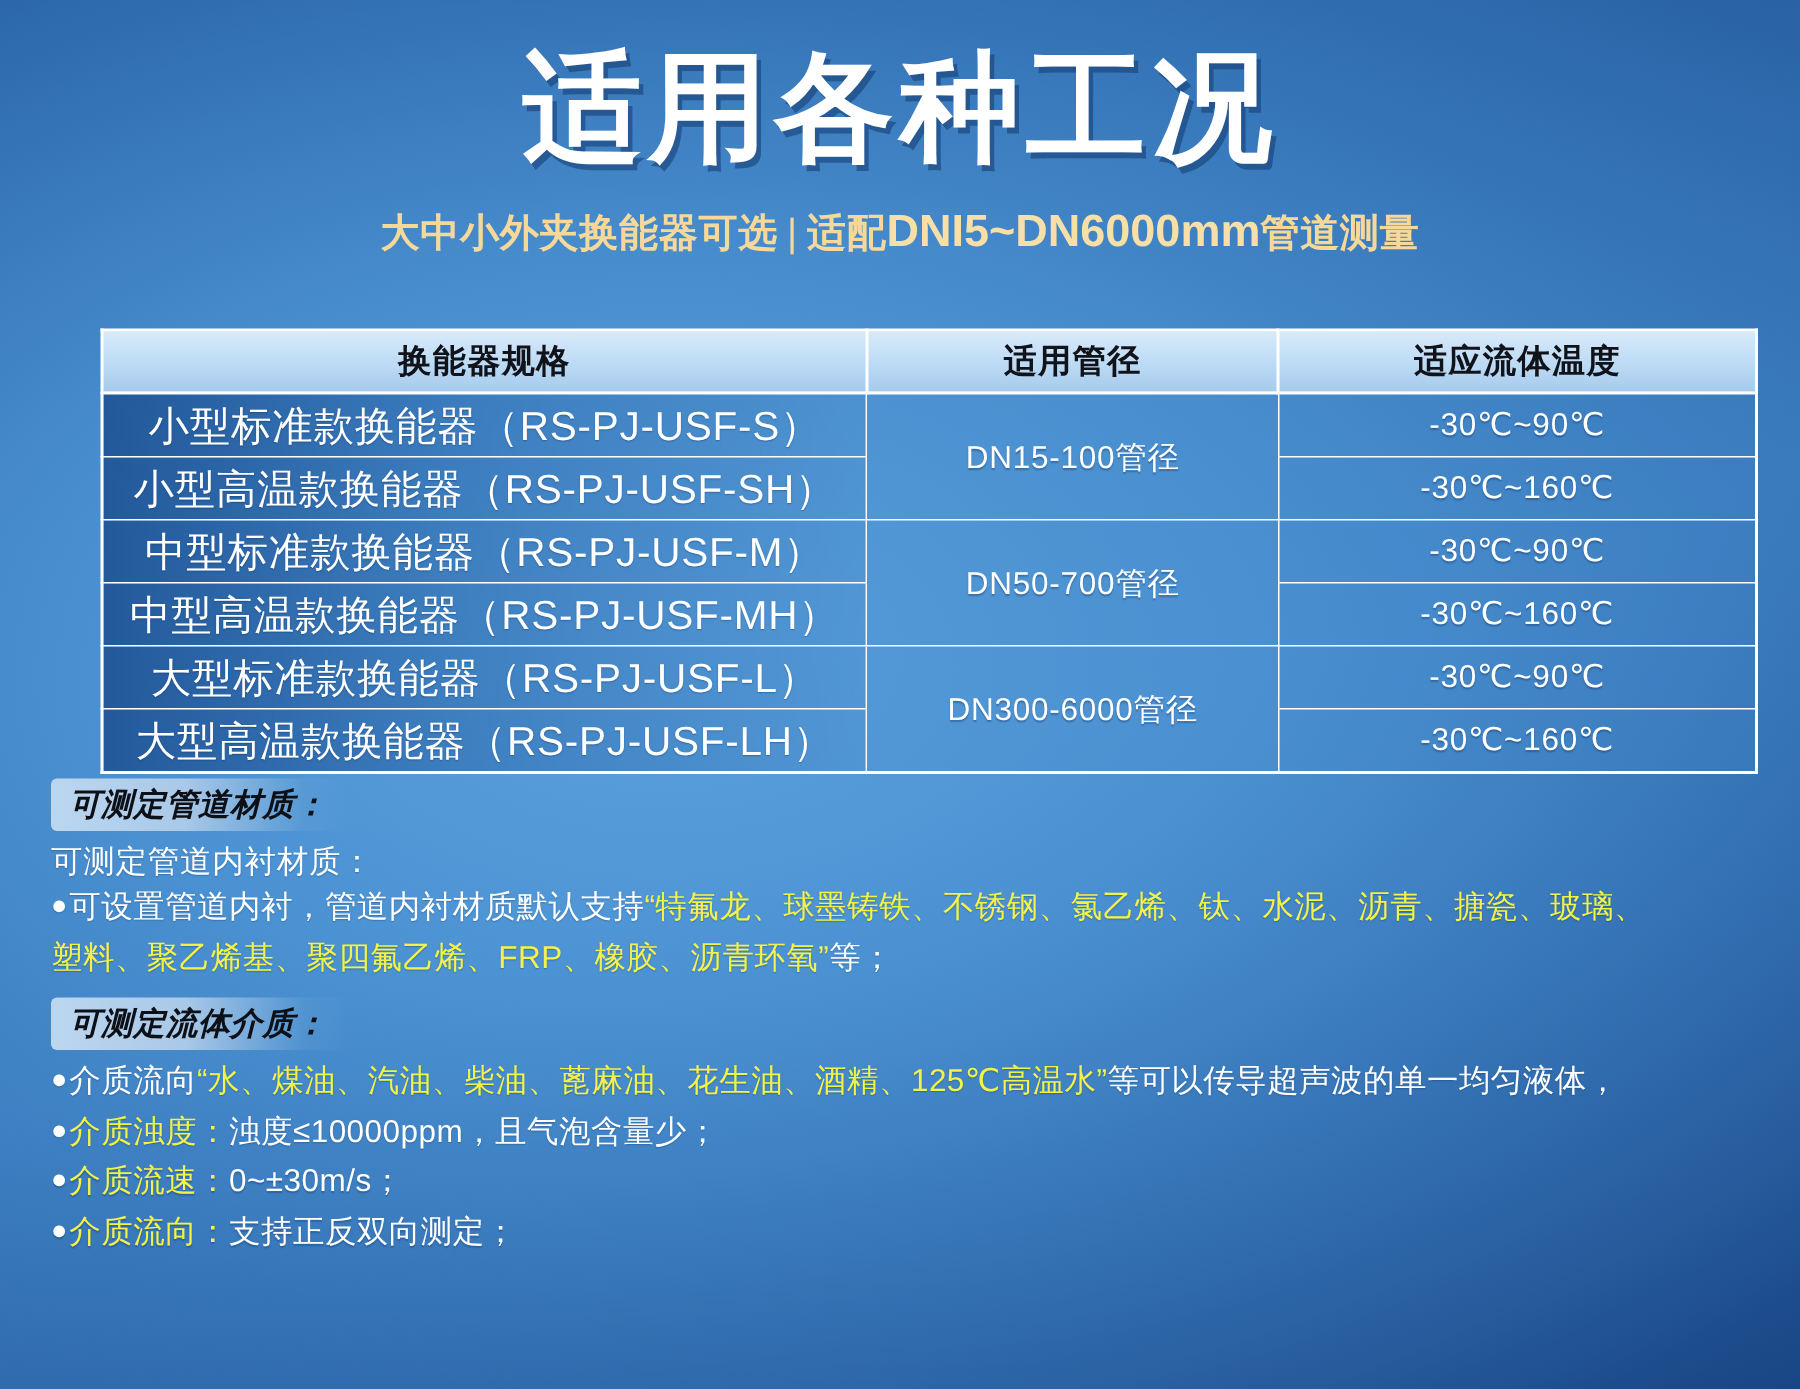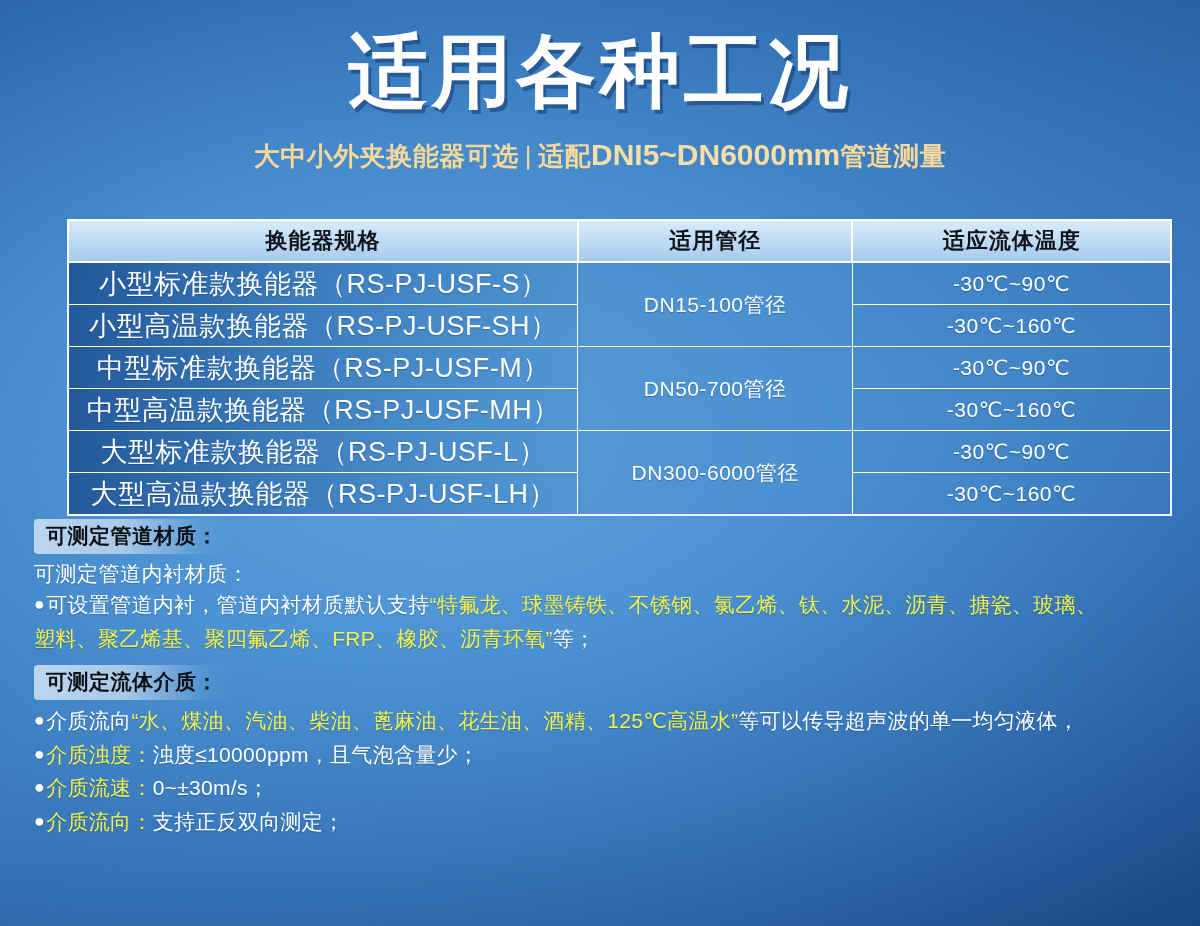--- a/index.html
+++ b/index.html
@@ -126,20 +126,21 @@
   .badge {
     display: inline-block;
     font-size: 21px;
     font-weight: 700;
     color: #0d1016;
     padding: 3px 14px 4px 12px;
     border-radius: 4px;
     background: linear-gradient(to right, #bcd6ef 0%, #a9c9e8 45%, rgba(110,165,215,0.25) 85%, rgba(90,150,205,0.0) 100%);
     letter-spacing: 0.5px;
     margin: 0 0 4px 0;
+    font-style: italic;
   }
   .plainhead {
     font-size: 21px;
     color: #ffffff;
     letter-spacing: 0.5px;
     margin: 2px 0 1px 0;
     text-shadow: 0 1px 1px rgba(10,40,80,0.3);
   }
   .line {
     font-size: 21px;

